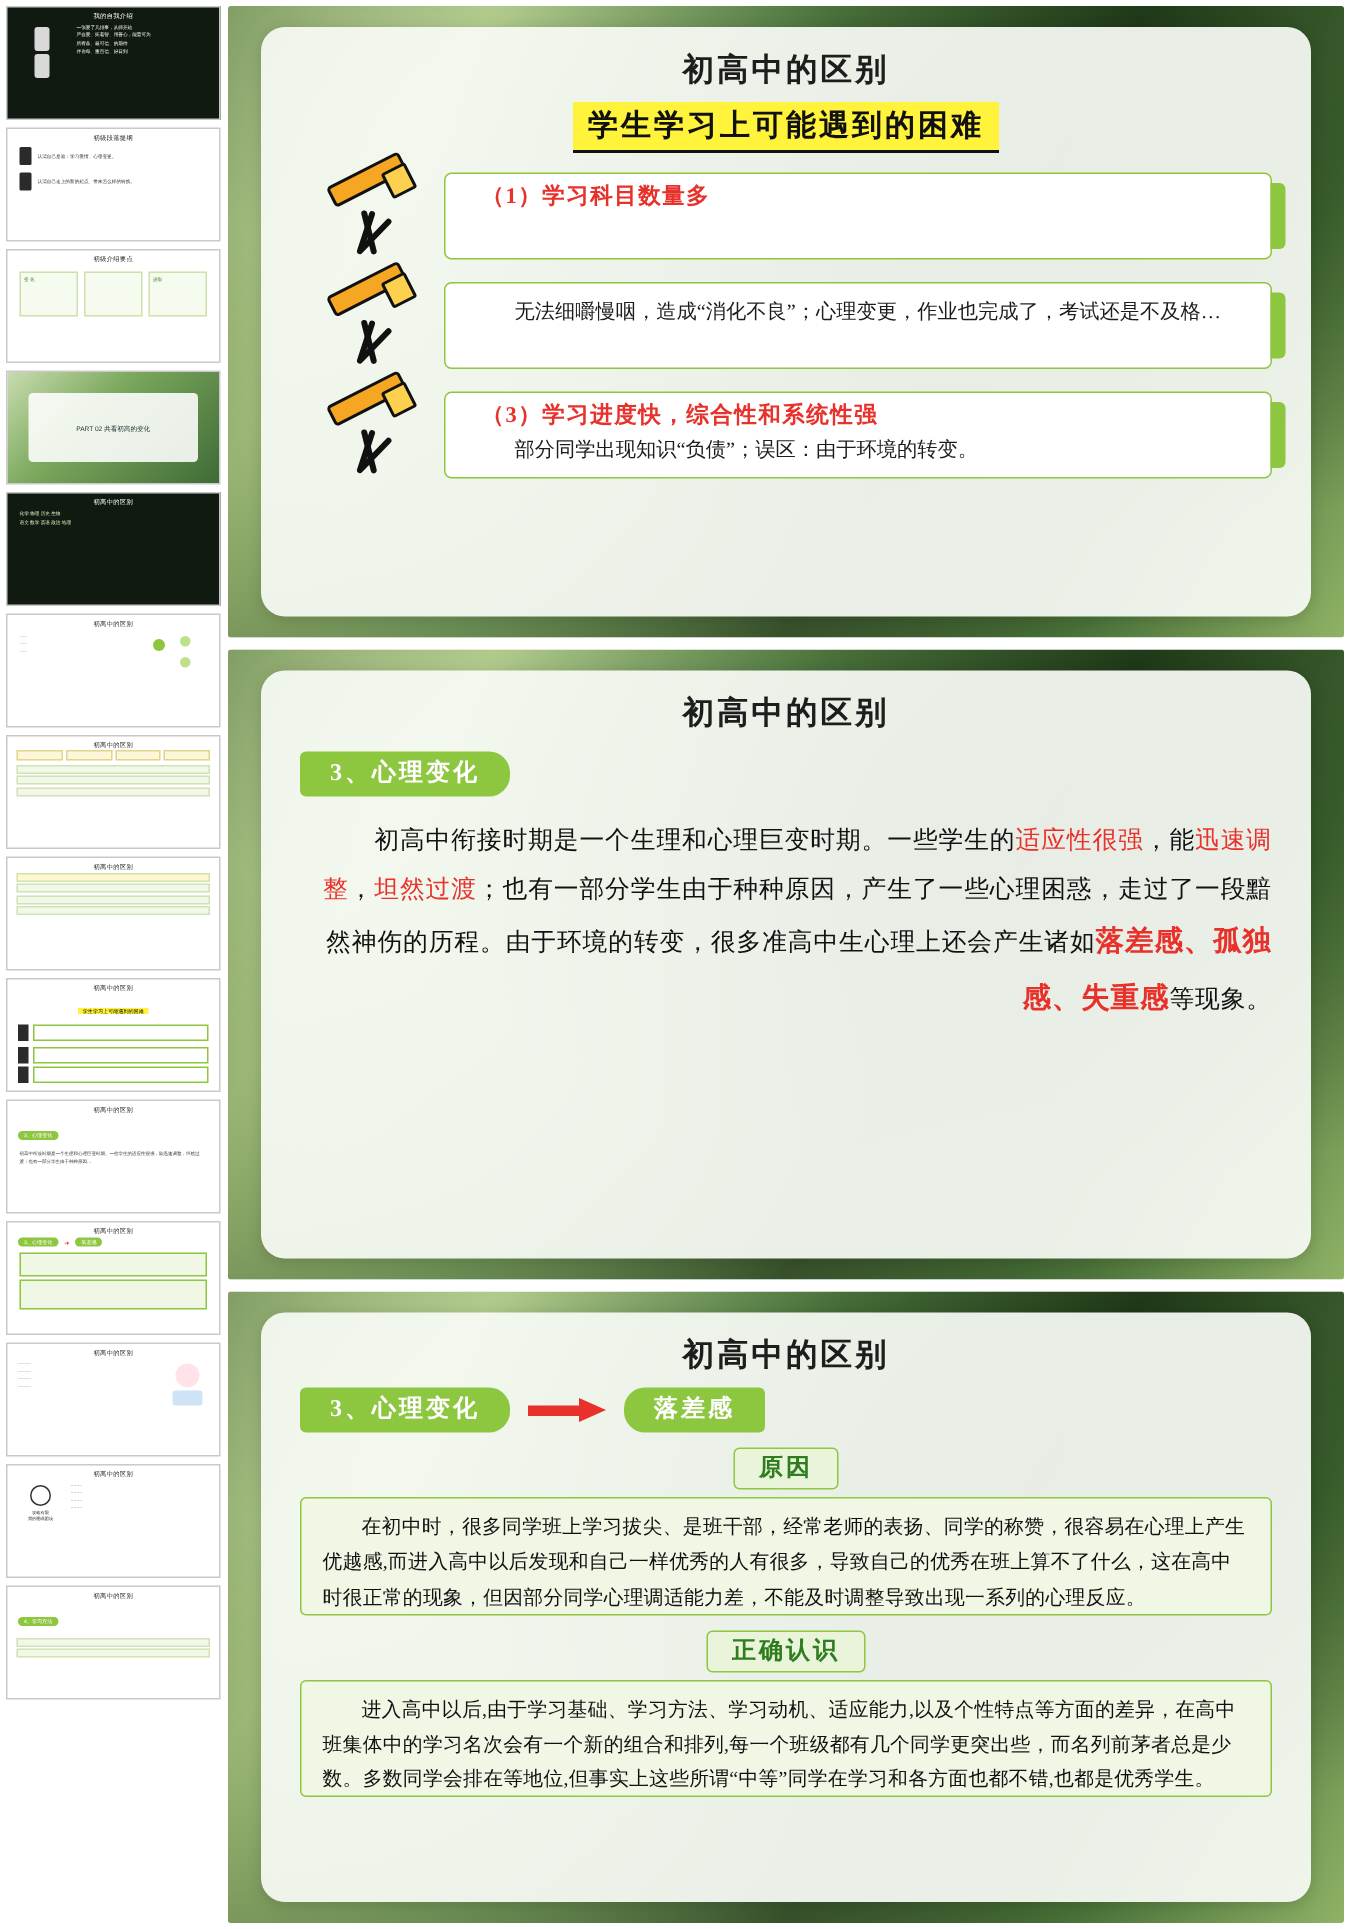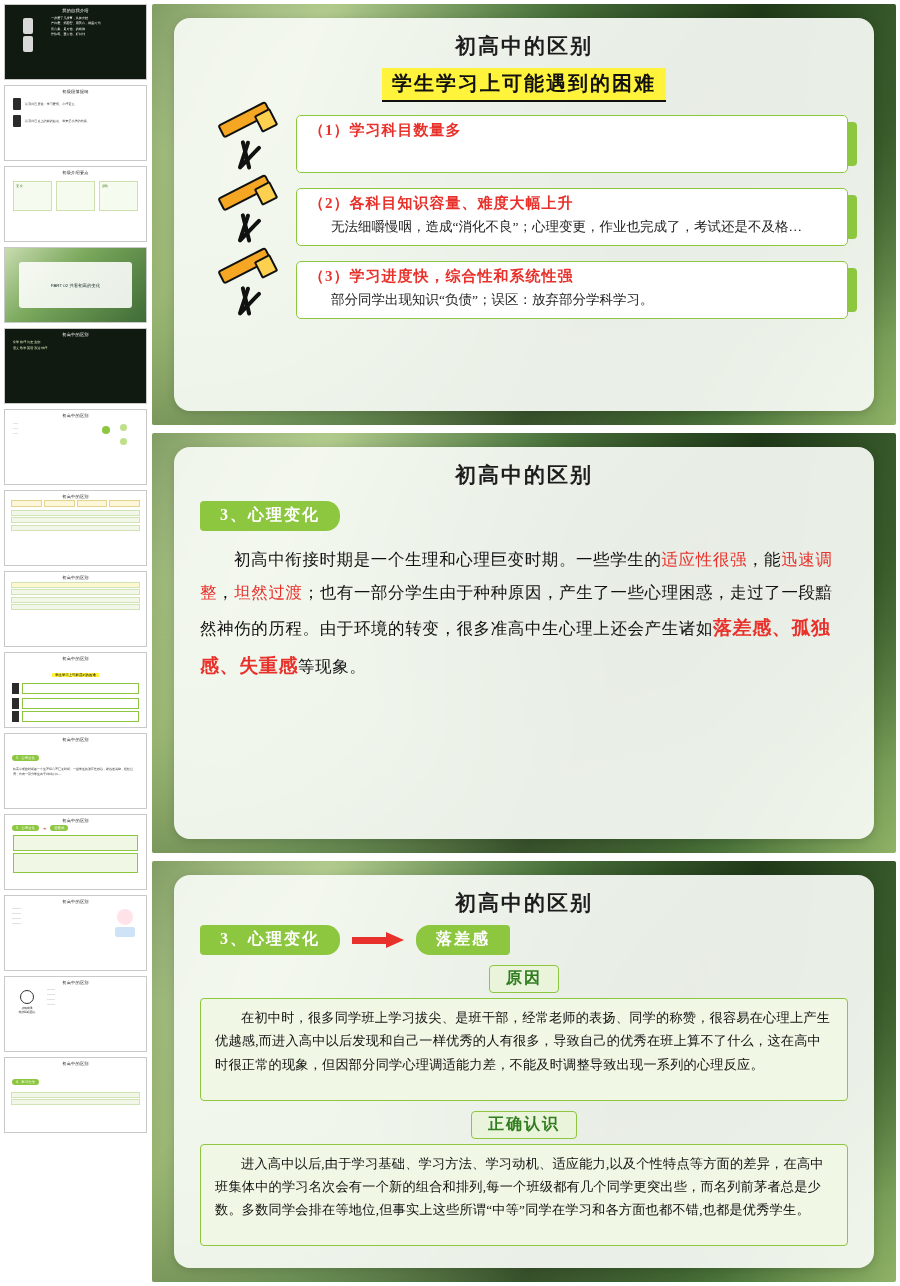--- a/index.html
+++ b/index.html
@@ -140,21 +140,21 @@
     flex: 0 0 96px;
     height: 60px;
     position: relative;
   }
   .item-box {
     flex: 1;
     position: relative;
     border: 1.5px solid #8dc63f;
     border-radius: 5px;
     background: #ffffff;
-    padding: 5px 12px 7px 12px;
+    padding: 5px 12px 7px 24px;
     min-height: 58px;
   }
   .item-box::after {
     content: "";
     position: absolute;
     right: -10px; top: 6px; bottom: 6px;
     width: 10px;
     background: #8dc63f;
     border-radius: 0 4px 4px 0;
   }
@@ -207,20 +207,21 @@
     margin-top: 12px;
   }
   .para {
     margin-top: 12px;
     font-size: 16.5px;
     line-height: 2.0;
     font-family: "Liberation Serif", serif;
     color: #111;
     text-indent: 34px;
     letter-spacing: .6px;
+    text-align: right;
   }
   .para .red { color: #e8312b; }
   .para .redbig { color: #e8312b; font-size: 19px; font-weight: bold; }
 
   
   .row-flow { display: flex; align-items: center; gap: 12px; margin-top: 8px; }
   .arrow-red {
     width: 52px; height: 14px; position: relative;
   }
   .arrow-red .shaft { position:absolute; left:0; top:4px; width:34px; height:7px; background:#e8312b; }
@@ -244,21 +245,21 @@
     padding: 2px 16px 3px;
     border-radius: 4px;
     letter-spacing: 2px;
     text-align: right;
   }
   .text-block {
     margin-top: 5px;
     border: 1.5px solid #8dc63f;
     background: #f0f7e4;
     border-radius: 4px;
-    padding: 7px 14px 24px;
+    padding: 7px 14px 0;
     font-size: 13.2px;
     line-height: 1.75;
     font-family: "Liberation Serif", serif;
     color: #111;
     text-indent: 26px;
     letter-spacing: .2px;
   }
 </style>
 </head>
 <body>
@@ -450,38 +451,37 @@
           <div class="scope">
             <div class="tele">
                 <div class="tube"></div>
                 <div class="tube2"></div>
                 <div class="leg1"></div>
                 <div class="leg2"></div>
                 <div class="leg3"></div>
               </div>
           </div>
           <div class="item-box">
-            <div class="item-head">（2）各科目知识容量、难度大幅上升</div>
             <div class="item-body">无法细嚼慢咽，造成“消化不良”；心理变更，作业也完成了，考试还是不及格…</div>
           </div>
         </div>
 
         <div class="item-row">
           <div class="scope">
             <div class="tele">
                 <div class="tube"></div>
                 <div class="tube2"></div>
                 <div class="leg1"></div>
                 <div class="leg2"></div>
                 <div class="leg3"></div>
               </div>
           </div>
           <div class="item-box">
             <div class="item-head">（3）学习进度快，综合性和系统性强</div>
-            <div class="item-body">部分同学出现知识“负债”；误区：放弃部分学科学习。</div>
+            <div class="item-body">部分同学出现知识“负债”；误区：由于环境的转变。</div>
           </div>
         </div>
       </div>
     </div>
 
     <div class="slide">
       <div class="card">
         <div class="slide-title">初高中的区别</div>
         <div><span class="tag-green">3、心理变化</span></div>
         <div class="para">

